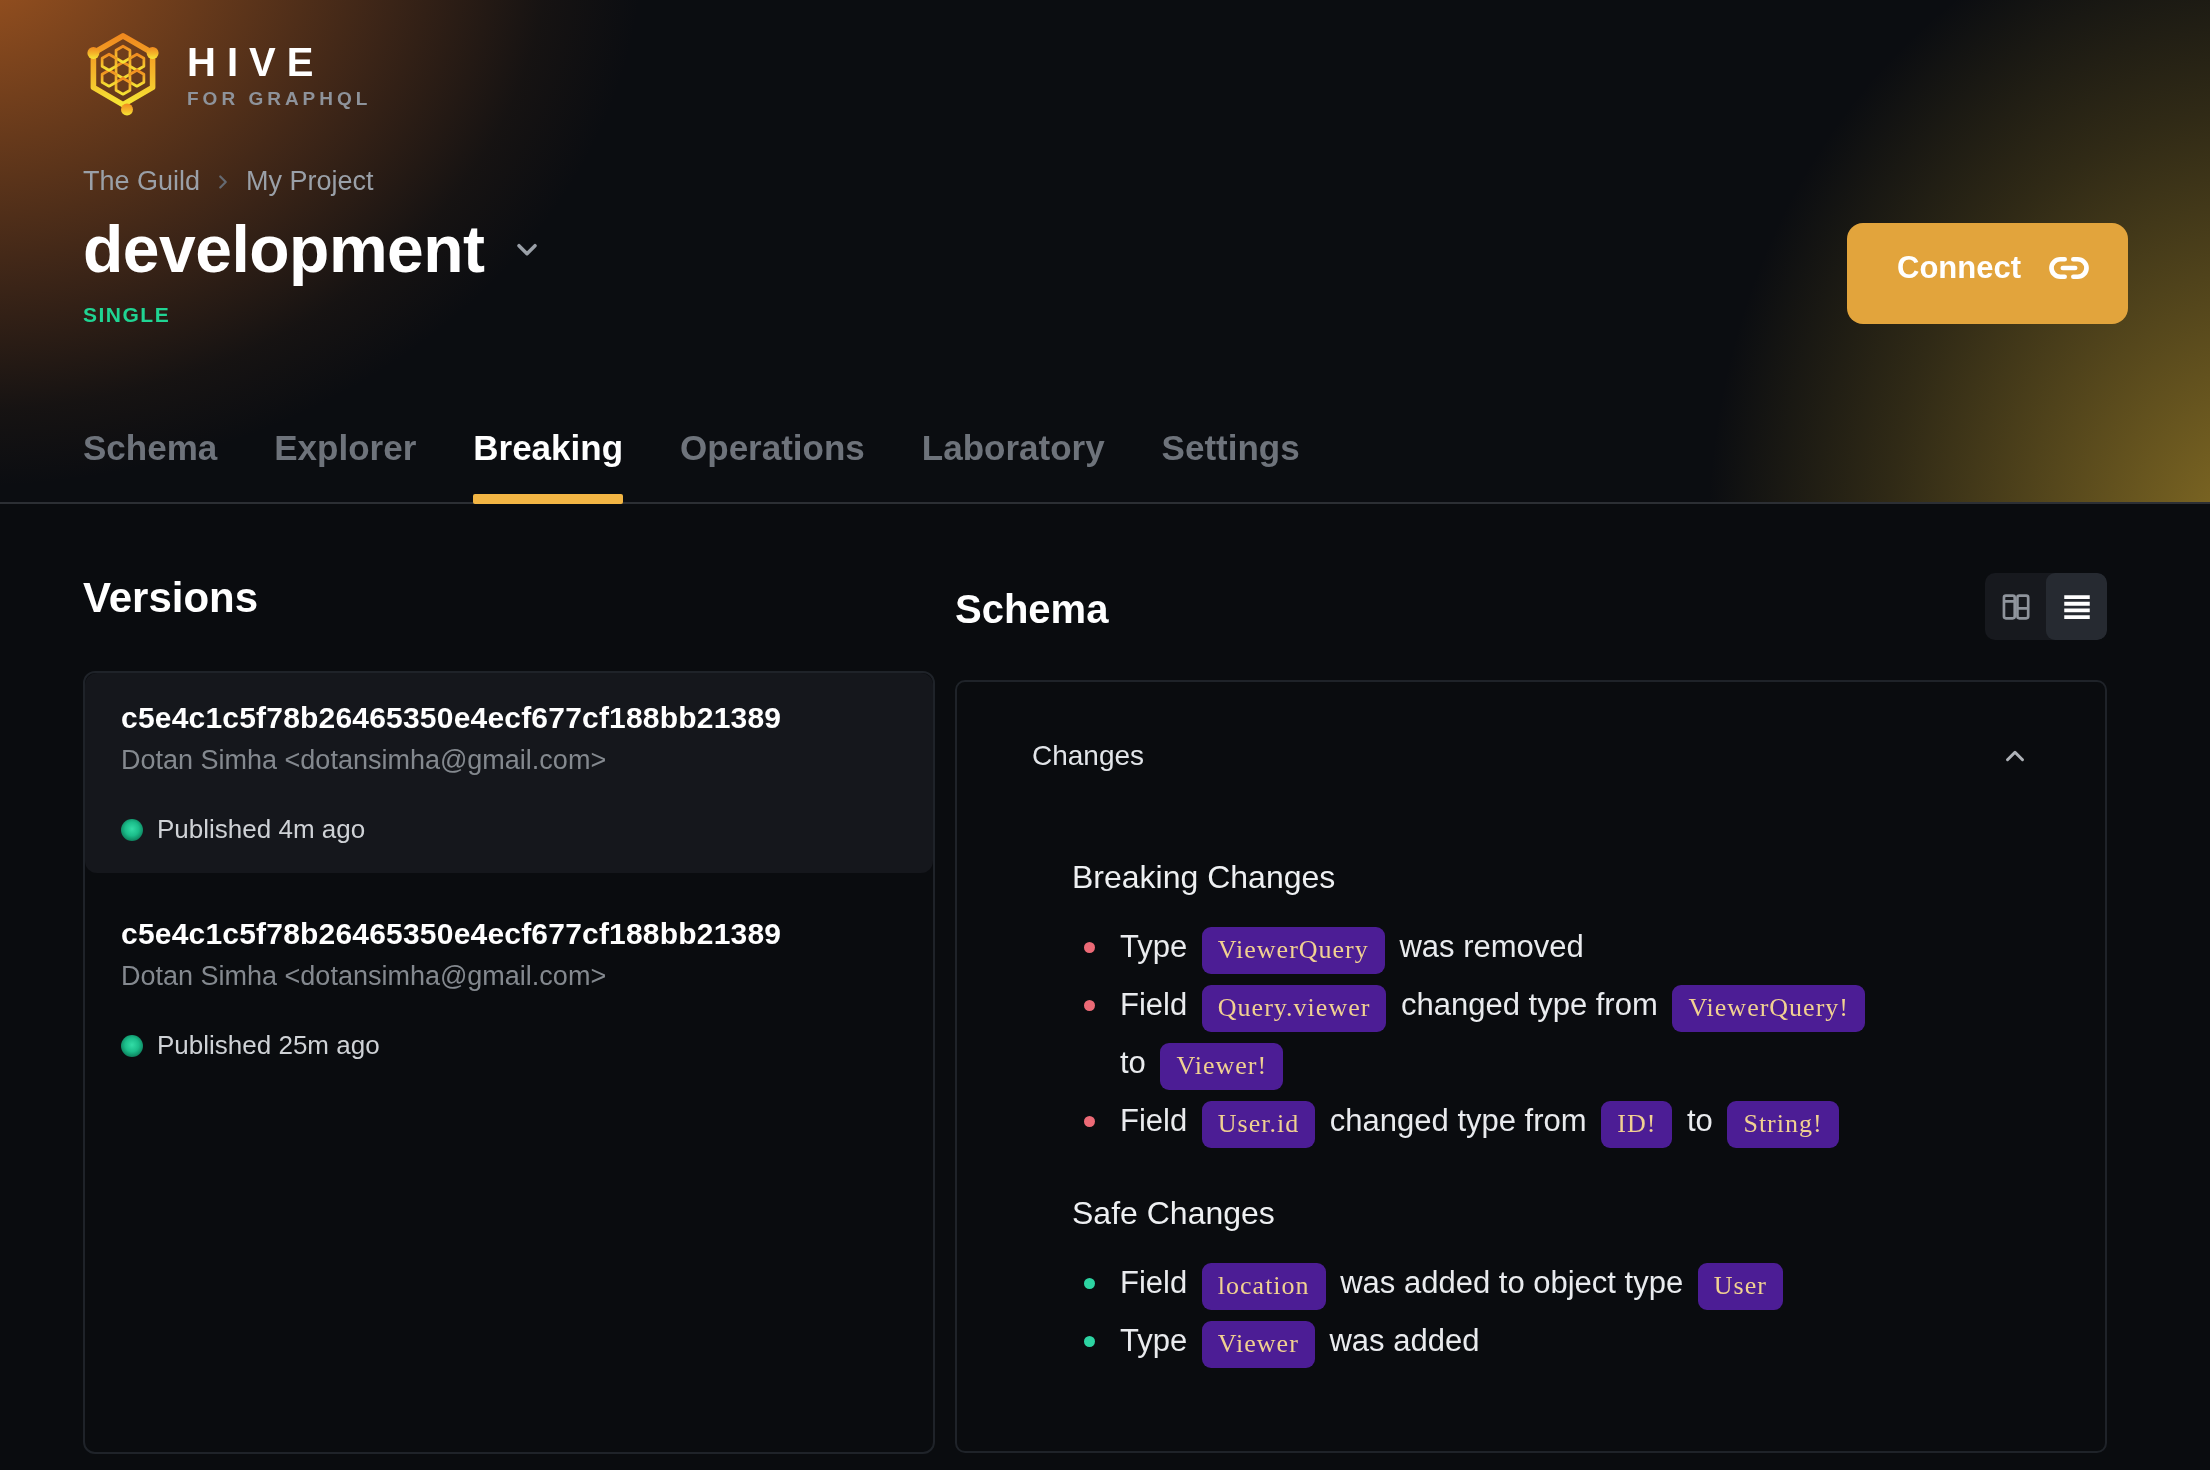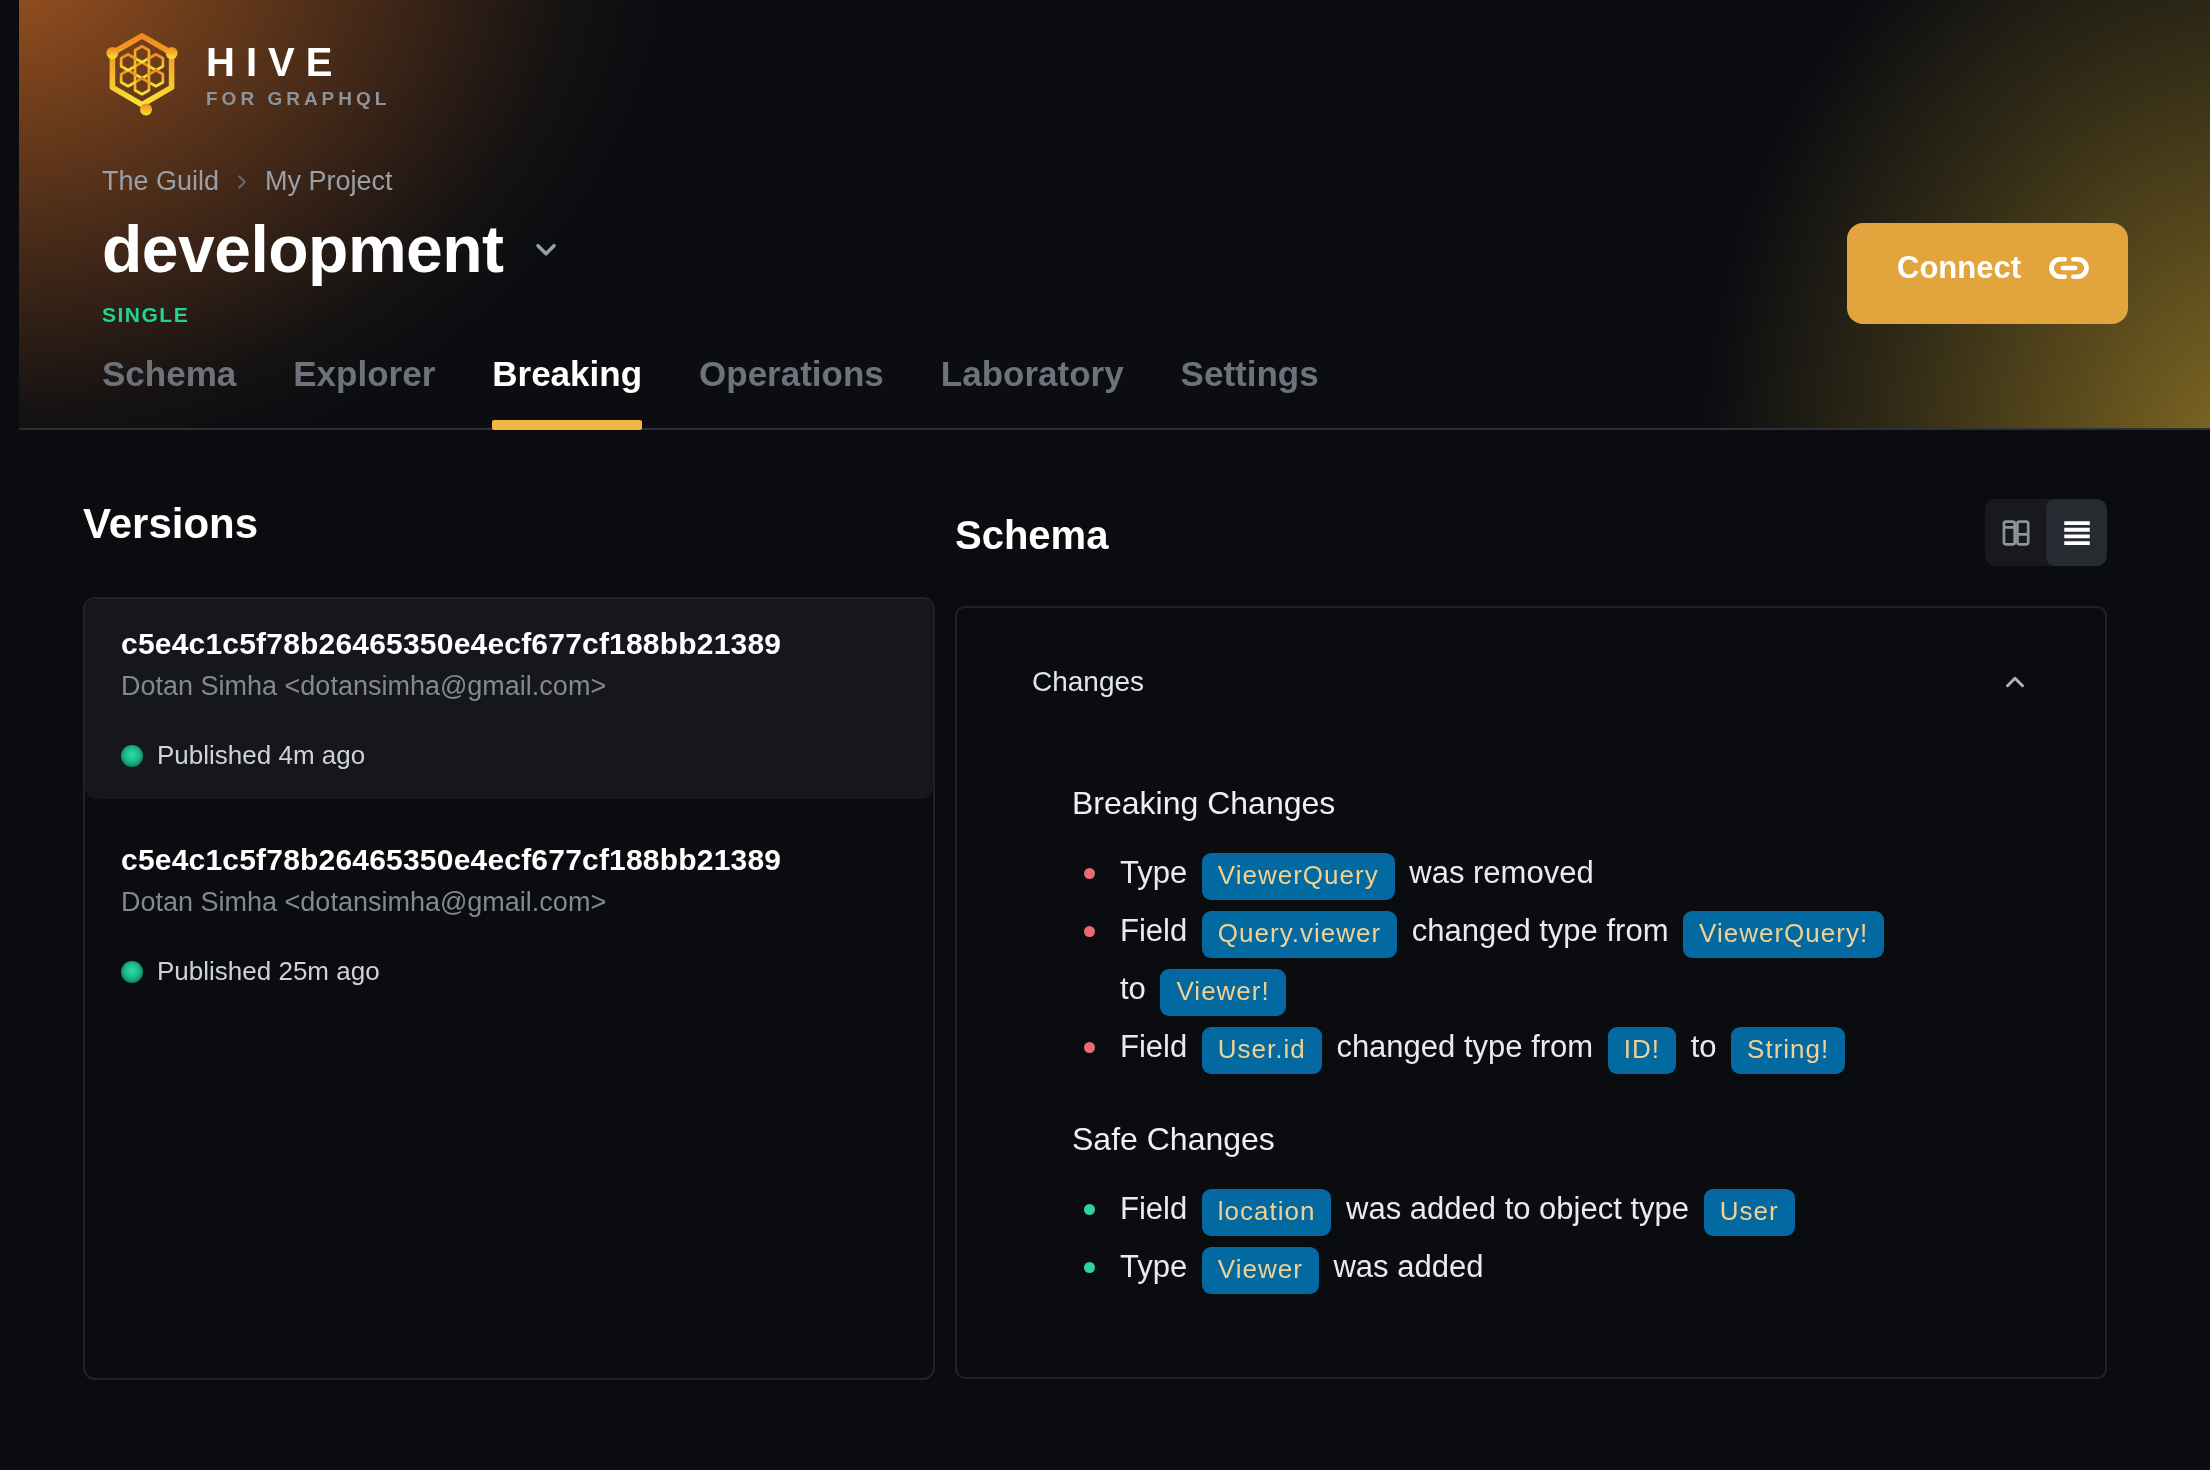--- a/index.html
+++ b/index.html
@@ -7,28 +7,27 @@
   body {
     background:#0a0c0f;
     font-family:"Liberation Sans", sans-serif;
     color:#e8eaed;
     -webkit-font-smoothing:antialiased;
   }
   [data-interactable="true"] { cursor:pointer; }
 
   
   .header {
-    position:relative; height:430px;
+    position:relative; height:504px;
     padding:30px 80px 0 83px;
     background:
       radial-gradient(950px 760px at -40px -60px, rgba(222,115,38,0.72), rgba(190,100,40,0.28) 45%, rgba(120,70,30,0.10) 62%, transparent 72%),
       radial-gradient(760px 900px at 102% 108%, rgba(214,172,48,0.60), rgba(180,145,40,0.22) 48%, transparent 72%),
       #0b0d11;
     border-bottom:2px solid #2c2f34;
-    margin-left:19px;
   }
   .logo-row { display:flex; align-items:center; gap:24px; }
   .logo-text-title { font-size:40px; font-weight:800; letter-spacing:11px; color:#ffffff; line-height:1.1; }
   .logo-text-sub { font-size:19px; font-weight:700; letter-spacing:4px; color:#8e939b; margin-top:4px; }
   .breadcrumb { display:flex; align-items:center; gap:12px; margin-top:46px; font-size:27px; color:#9aa0a8; }
   .title-row { display:flex; align-items:center; gap:26px; margin-top:14px; }
   .title-row h1 { font-size:66px; font-weight:700; color:#ffffff; letter-spacing:-0.5px; }
   .badge-single { margin-top:16px; font-size:21px; font-weight:700; letter-spacing:1.5px; color:#20d493; }
   .connect-btn {
     position:absolute; right:82px; top:223px;
@@ -95,23 +94,23 @@
     font-size:31px; color:#e9ebee; line-height:58px;
   }
   .change-list li::before {
     content:""; position:absolute; left:12px; top:24px;
     width:11px; height:11px; border-radius:50%;
   }
   .change-list.breaking li::before { background:#ec6a76; }
   .change-list.safe li::before { background:#2dd4a2; }
   .chip {
     display:inline-block; position:relative; top:1px;
-    font-family:Liberation Sans, sans-serif;
+    font-family:Liberation Serif, serif;
     font-size:26px; line-height:1.15; color:#f1d191;
-    background:#0369a1; border-radius:9px;
+    background:#4c1d95; border-radius:9px;
     padding:8px 16px 9px; margin:0 6px;
     letter-spacing:1px;
   }
 </style>
 </head>
 <body>
 
 <header class="header" data-interactable="false">
   <div class="logo-row" data-interactable="true">
     <svg data-interactable="false" viewBox="0 0 100 112" width="80" height="90" fill="none">

